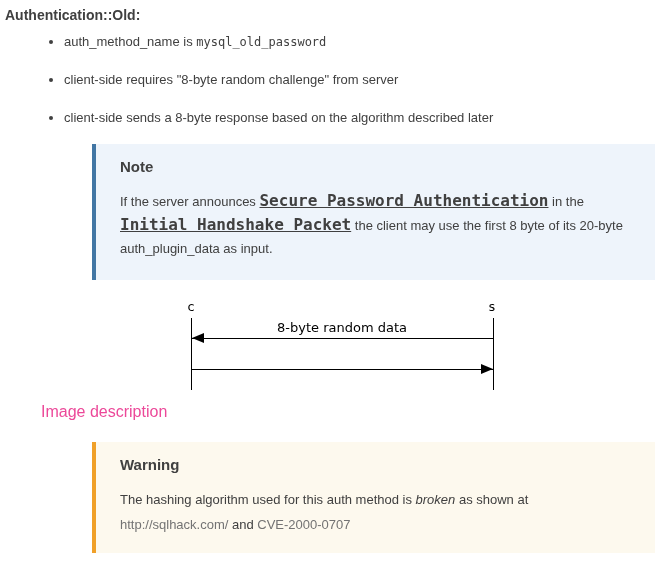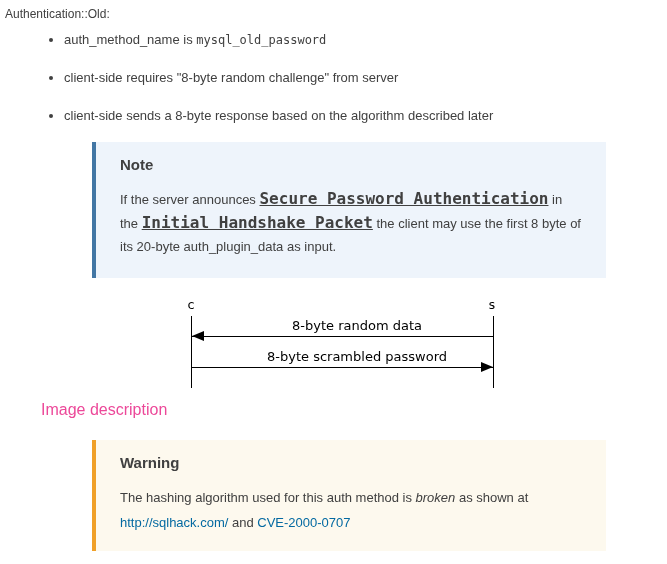--- a/index.html
+++ b/index.html
@@ -7,22 +7,22 @@
     width: 667px; height: 564px;
     background: #ffffff;
     font-family: "Liberation Sans", "DejaVu Sans", sans-serif;
     font-size: 13px;
     color: #404040;
     overflow: hidden;
   }
   .page { padding: 7px 16px 0 4px; }
 
   .section-heading {
-    font-size: 12px;
-    font-weight: normal;
+    font-size: 14px;
+    font-weight: bold;
     color: #404040;
     margin: 0 0 0 1px;
   }
 
   ul.bullets {
     margin: 7px 0 0 0;
     padding: 0 0 0 60px;
     list-style: disc outside;
   }
   ul.bullets li {
@@ -31,21 +31,21 @@
   }
   code, .code {
     font-family: "DejaVu Sans Mono", "Liberation Mono", monospace;
     font-size: 12px;
     text-align: right;
   }
 
   .admonition {
     box-sizing: border-box;
     margin-left: 88px;
-    width: 514px;
+    width: 563px;
     border-left: 4px solid;
     padding: 13px 24px 20px 24px;
   }
   .admonition .adm-title {
     font-size: 15px;
     font-weight: bold;
     color: #404040;
     margin: 0 0 13px 0;
     line-height: 19px;
   }
@@ -64,21 +64,21 @@
     font-weight: bold;
   }
 
   .warning {
     background: #fdf9ee;
     border-left-color: #f0a028;
     margin-top: 21px;
     padding-bottom: 16px;
   }
   .warning p { line-height: 25px; }
-  .warning a { color: #0369a1; text-decoration: none; }
+  .warning a { color: #737373; text-decoration: none; }
   .warning em { font-style: italic; }
 
   
   .diagram {
     position: relative;
     height: 97px;
     margin-top: 18px;
   }
   .diagram .endpoint {
     position: absolute;
@@ -96,21 +96,21 @@
   }
   .diagram .msg-line {
     position: absolute;
     left: 187px;
     width: 302px;
     height: 1px;
     background: #000;
   }
   .diagram .msg-label {
     position: absolute;
-    left: 202px;
+    left: 187px;
     width: 302px;
     text-align: center;
     font-family: "DejaVu Sans", sans-serif;
     font-size: 13px;
     color: #000;
     line-height: 14px;
   }
   .diagram .arrowhead { position: absolute; width: 0; height: 0; }
   .diagram .arrow-left {
     left: 188px; top: 35px;
@@ -155,21 +155,20 @@
     <span class="endpoint" style="left:183px;">c</span>
     <span class="endpoint" style="left:484px;">s</span>
 
     <div class="lifeline" style="left:187px;"></div>
     <div class="lifeline" style="left:489px;"></div>
 
     <div class="msg-label" style="top:23px;">8-byte random data</div>
     <div class="msg-line" style="top:40px;"></div>
     <div class="arrowhead arrow-left"></div>
 
-    <div class="msg-label" style="top:54px;">8-byte scrambled password</div>
     <div class="msg-line" style="top:71px;"></div>
     <div class="arrowhead arrow-right"></div>
   </div>
 
   <a class="image-desc-link" href="#">Image description</a>
 
   <div class="admonition warning">
     <p class="adm-title">Warning</p>
     <p><span>The hashing algorithm used for this auth method is </span><em>broken</em><span> as shown at </span><a href="#">http://sqlhack.com/</a><span> and </span><a href="#">CVE-2000-0707</a></p>
   </div>

